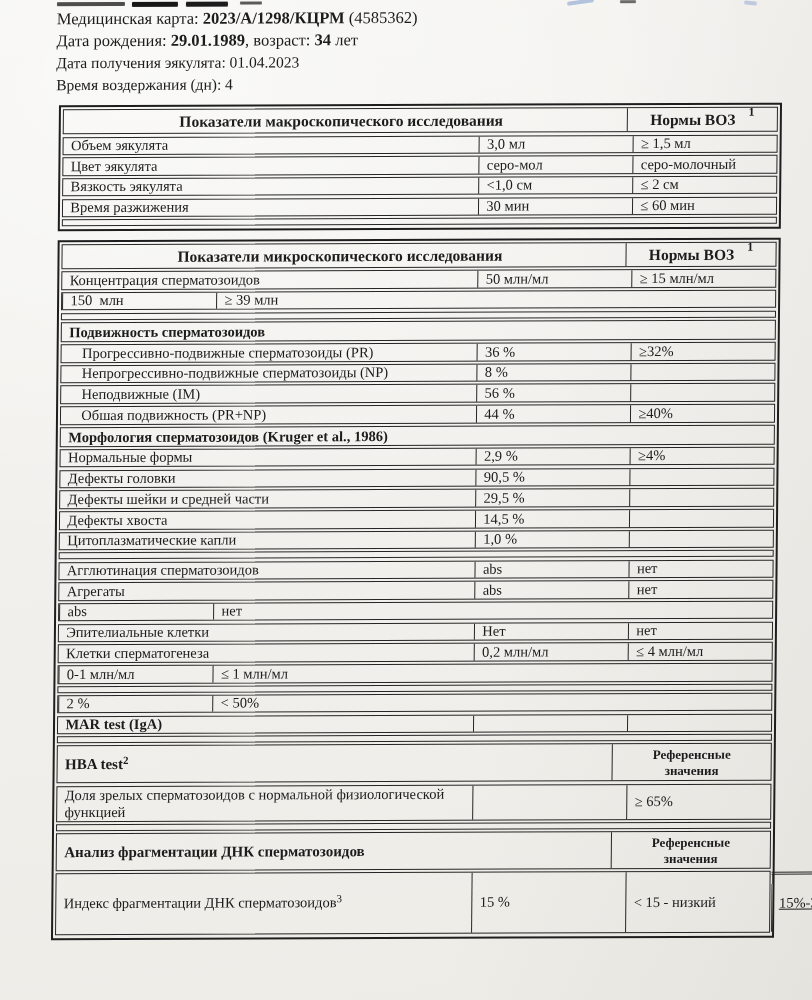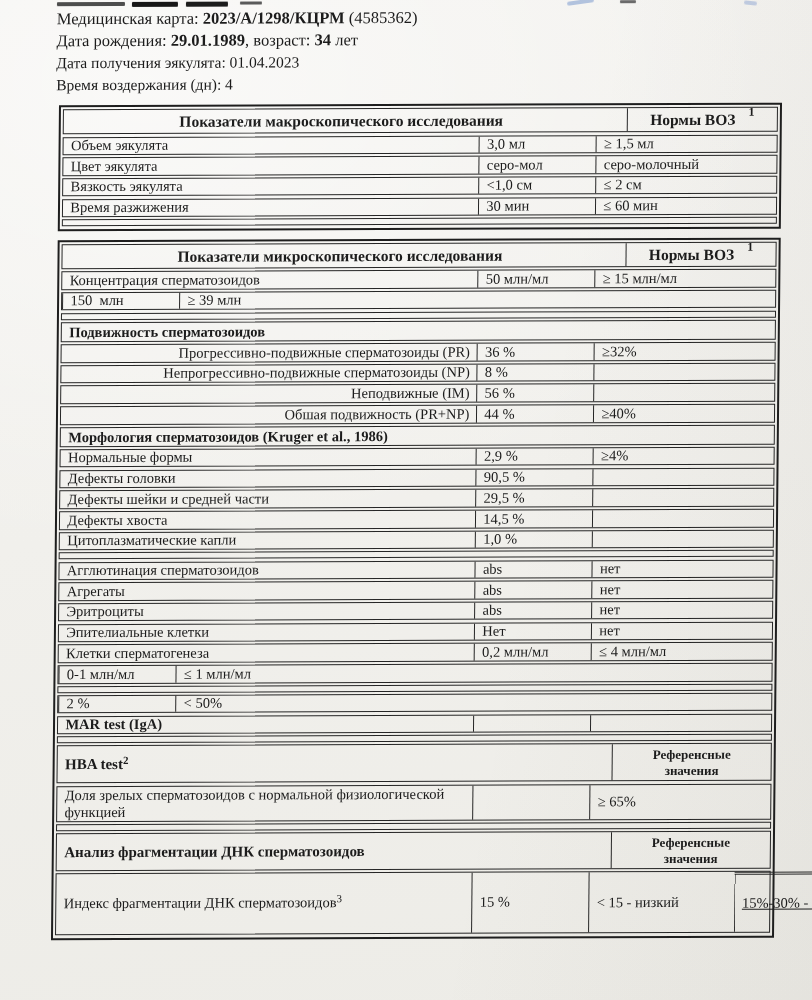--- a/index.html
+++ b/index.html
@@ -25,23 +25,23 @@
   b { font-weight:bold; }
 
   .tbl { margin-left:60px; width:723px; border:2.4px solid #1e1e1e; padding:2.4px; }
   .tbl + .tbl { margin-top:9px; }
   #tbl-macro { margin-top:9px; }
 
   .trow { display:flex; border:1.3px solid #262626; margin-bottom:2.2px; align-items:stretch; }
   .trow:last-child { margin-bottom:0; }
   .cell { padding:0.5px 7px; font-size:14.5px; line-height:15.5px; white-space:pre; overflow:hidden; }
   .c-label { width:415px; flex:none; }
-  .c-label.indent { padding-left:20px;text-align:right; }
+  .c-label.indent { padding-left:20px; }
   .bold { font-weight:bold; }
-  .c-value { width:117px; flex:none; border-left:1.3px solid #262626; }
+  .c-value { width:154px; flex:none; border-left:1.3px solid #262626; }
   .c-norm  { flex:1 1 auto; min-width:0; border-left:1.3px solid #262626; }
 
   .trow.header { min-height:25px; }
   .trow.header .c-span { width:554px; flex:none; display:flex; align-items:center; justify-content:center;
                          font-weight:bold; font-size:15.5px; }
   .trow.header .hdr-norm { flex:1; border-left:1.3px solid #262626; display:flex; align-items:center;
                            justify-content:center; font-weight:bold; font-size:15.5px;margin-left:9px; }
   .hsup { font-size:12px; position:relative; top:-7px; margin-left:13px; font-weight:bold; }
   .sup  { font-size:11px; position:relative; top:-4px; }
 
@@ -196,21 +196,20 @@
           <div class="cell c-label"><span>Агглютинация сперматозоидов</span></div>
           <div class="cell c-value"><span>abs</span></div>
           <div class="cell c-norm"><span>нет</span></div>
         </div>
         <div class="trow data">
           <div class="cell c-label"><span>Агрегаты</span></div>
           <div class="cell c-value"><span>abs</span></div>
           <div class="cell c-norm"><span>нет</span></div>
         </div>
         <div class="trow data">
-          <div class="cell c-label"><span>Эритроциты</span></div>
           <div class="cell c-value"><span>abs</span></div>
           <div class="cell c-norm"><span>нет</span></div>
         </div>
         <div class="trow data">
           <div class="cell c-label"><span>Эпителиальные клетки</span></div>
           <div class="cell c-value"><span>Нет</span></div>
           <div class="cell c-norm"><span>нет</span></div>
         </div>
         <div class="trow data">
           <div class="cell c-label"><span>Клетки сперматогенеза</span></div>

